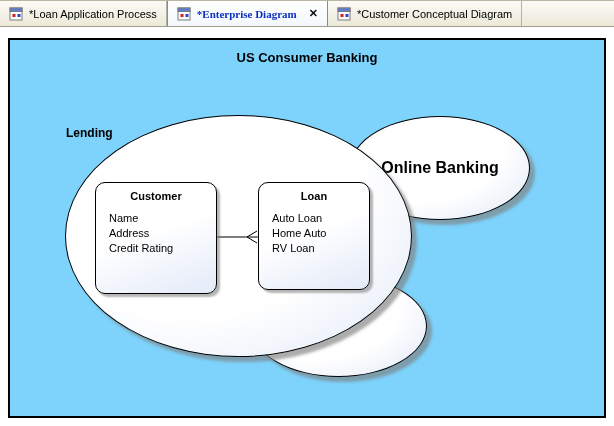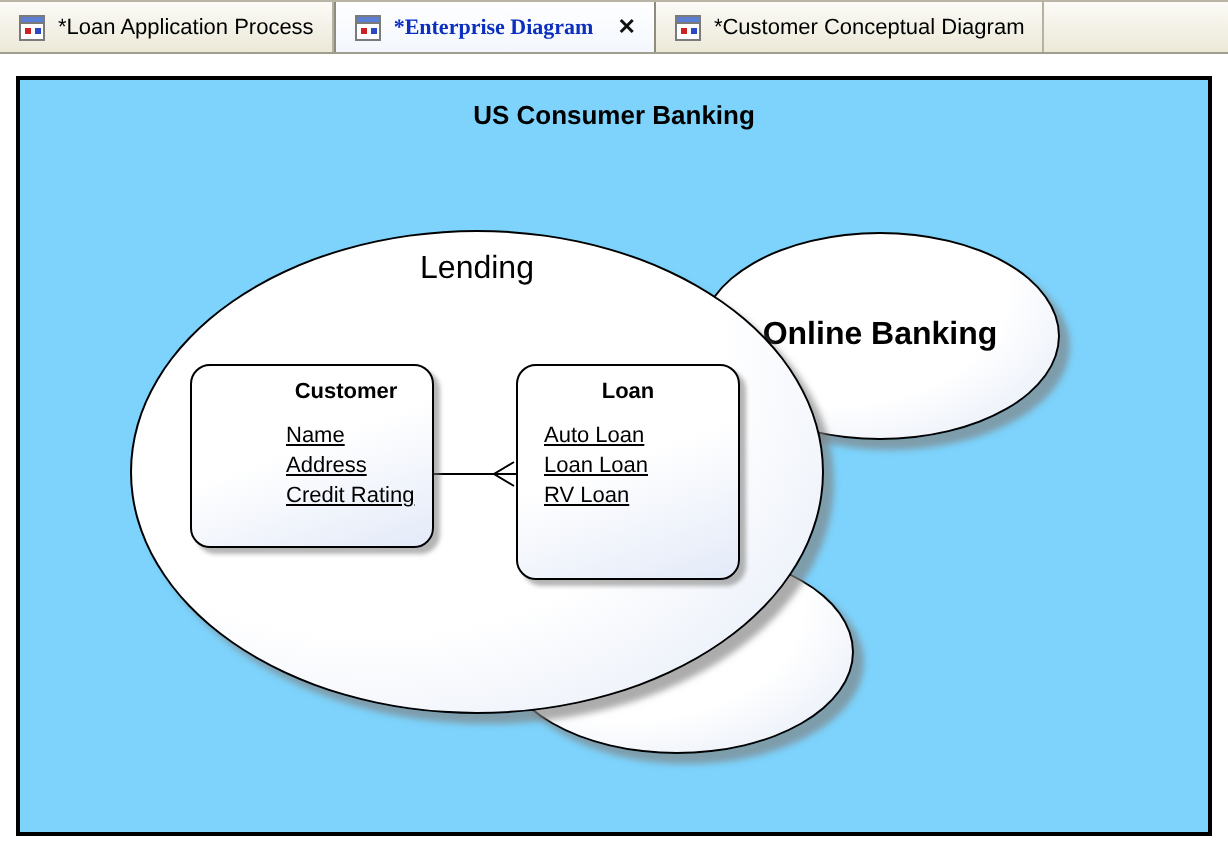--- a/index.html
+++ b/index.html
@@ -59,39 +59,39 @@
   }
 
   .ellipse {
     position:absolute;
     border:1px solid #000;
     border-radius:50%;
     background:radial-gradient(ellipse at 35% 28%, #ffffff 55%, #dfe7f6 100%);
     box-shadow:5px 5px 3px rgba(128,128,128,0.65);
   }
   .lending  { left:55px;  top:75px;  width:345px; height:240px; z-index:2; }
-  .lending-label { text-align:center; padding-top:10px; font-weight:normal; font-size:16px; }
+  .lending-label { padding-top:10px; font-weight:bold; font-size:12px; }
   .online   { left:340px; top:76px;  width:178px; height:102px; z-index:1;
               display:flex; align-items:center; justify-content:center;
               font-weight:bold; font-size:16px; }
   .blank-el { left:240px; top:235px; width:175px; height:100px; z-index:1; }
 
   .entity {
     position:absolute; z-index:4;
     border:1px solid #000;
     border-radius:10px;
     background:linear-gradient(160deg, #ffffff 45%, #e3eaf8 100%);
     box-shadow:3px 3px 2px rgba(120,120,120,0.55);
     font-size:11px;
     box-sizing:border-box;
   }
-  .customer { left:85px;  top:142px; width:122px; height:92px;padding-left:34px; }
+  .customer { left:85px;  top:142px; width:122px; height:112px; }
   .loan     { left:248px; top:142px; width:112px; height:108px; }
   .entity-title { text-align:center; font-weight:bold; margin-top:7px; font-size:11px; }
-  .entity-attrs { list-style:none; margin:9px 0 0 0; padding:0 0 0 13px; line-height:15px;text-decoration:underline; }
+  .entity-attrs { list-style:none; margin:9px 0 0 0; padding:0 0 0 13px; line-height:15px; }
 
   .connector-svg {
     position:absolute; left:0; top:0; width:594px; height:376px;
     z-index:3; pointer-events:none;
   }
 </style>
 </head>
 <body>
 
 <div class="tabbar">
@@ -160,18 +160,18 @@
       <li>Name</li>
       <li>Address</li>
       <li>Credit Rating</li>
     </ul>
   </div>
 
   <div class="entity loan">
     <div class="entity-title">Loan</div>
     <ul class="entity-attrs">
       <li>Auto Loan</li>
-      <li>Loan Loan</li>
+      <li>Home Auto</li>
       <li>RV Loan</li>
     </ul>
   </div>
 
 </div>
 
 </body></html>

